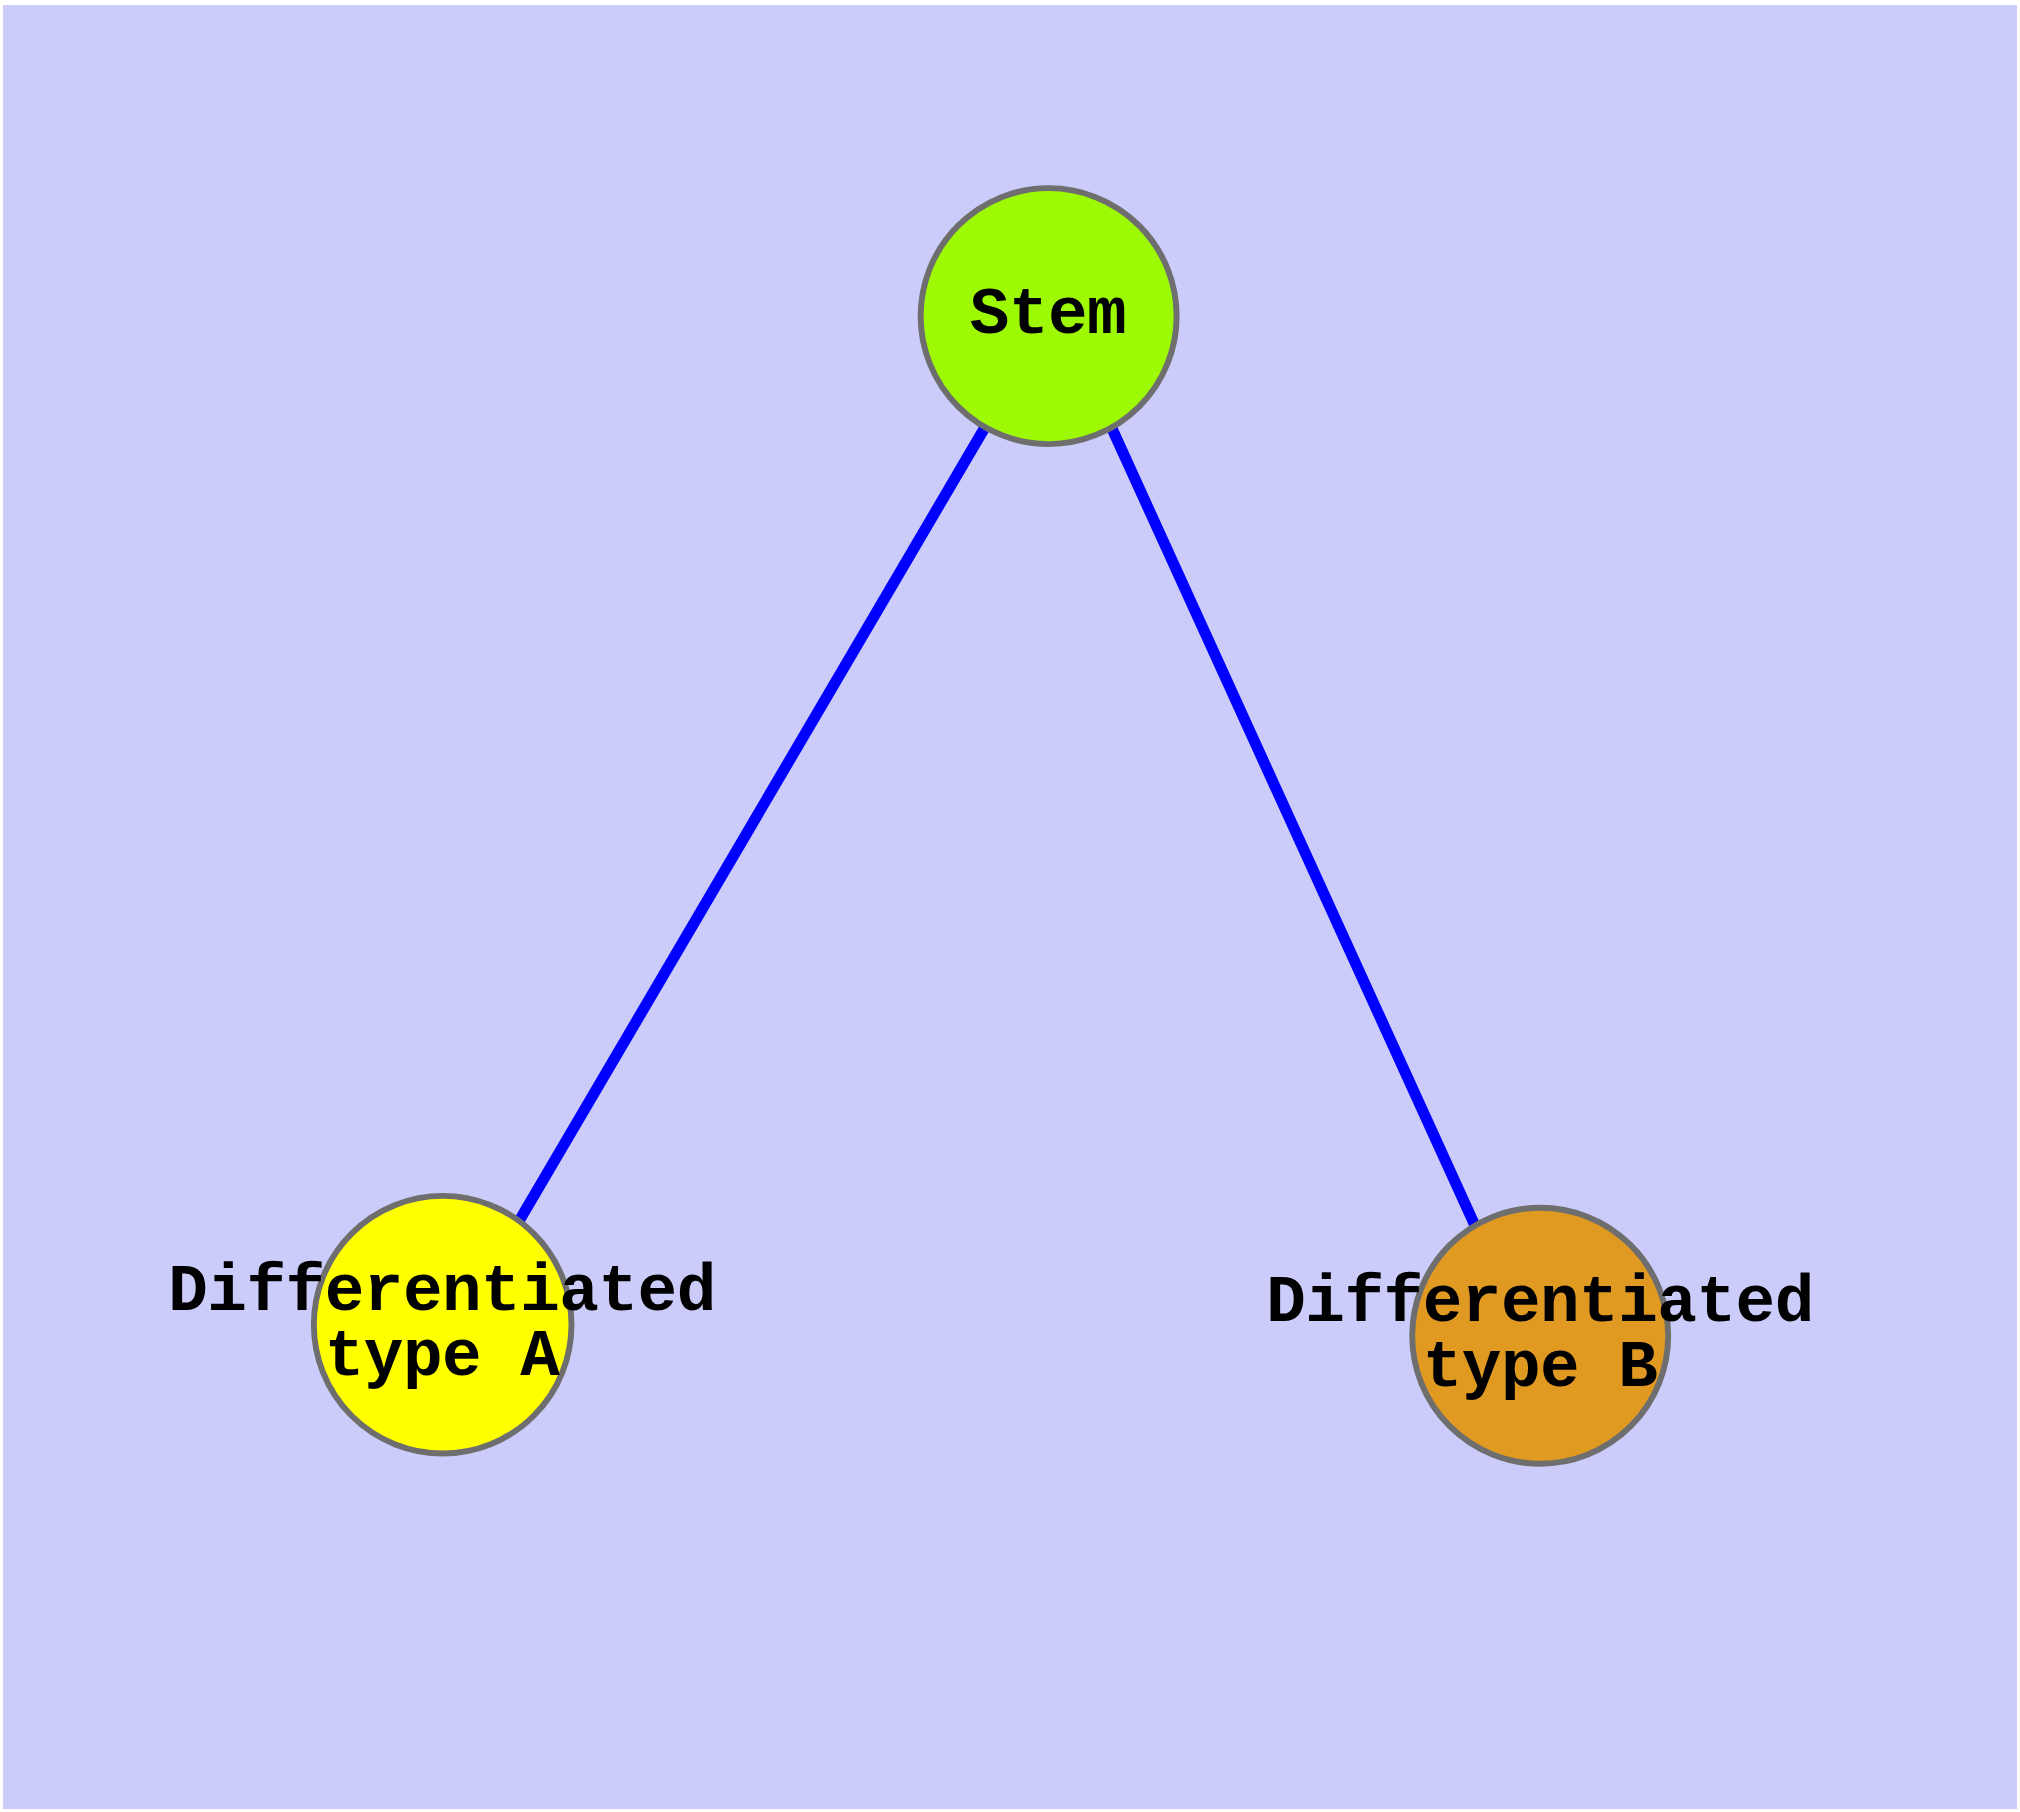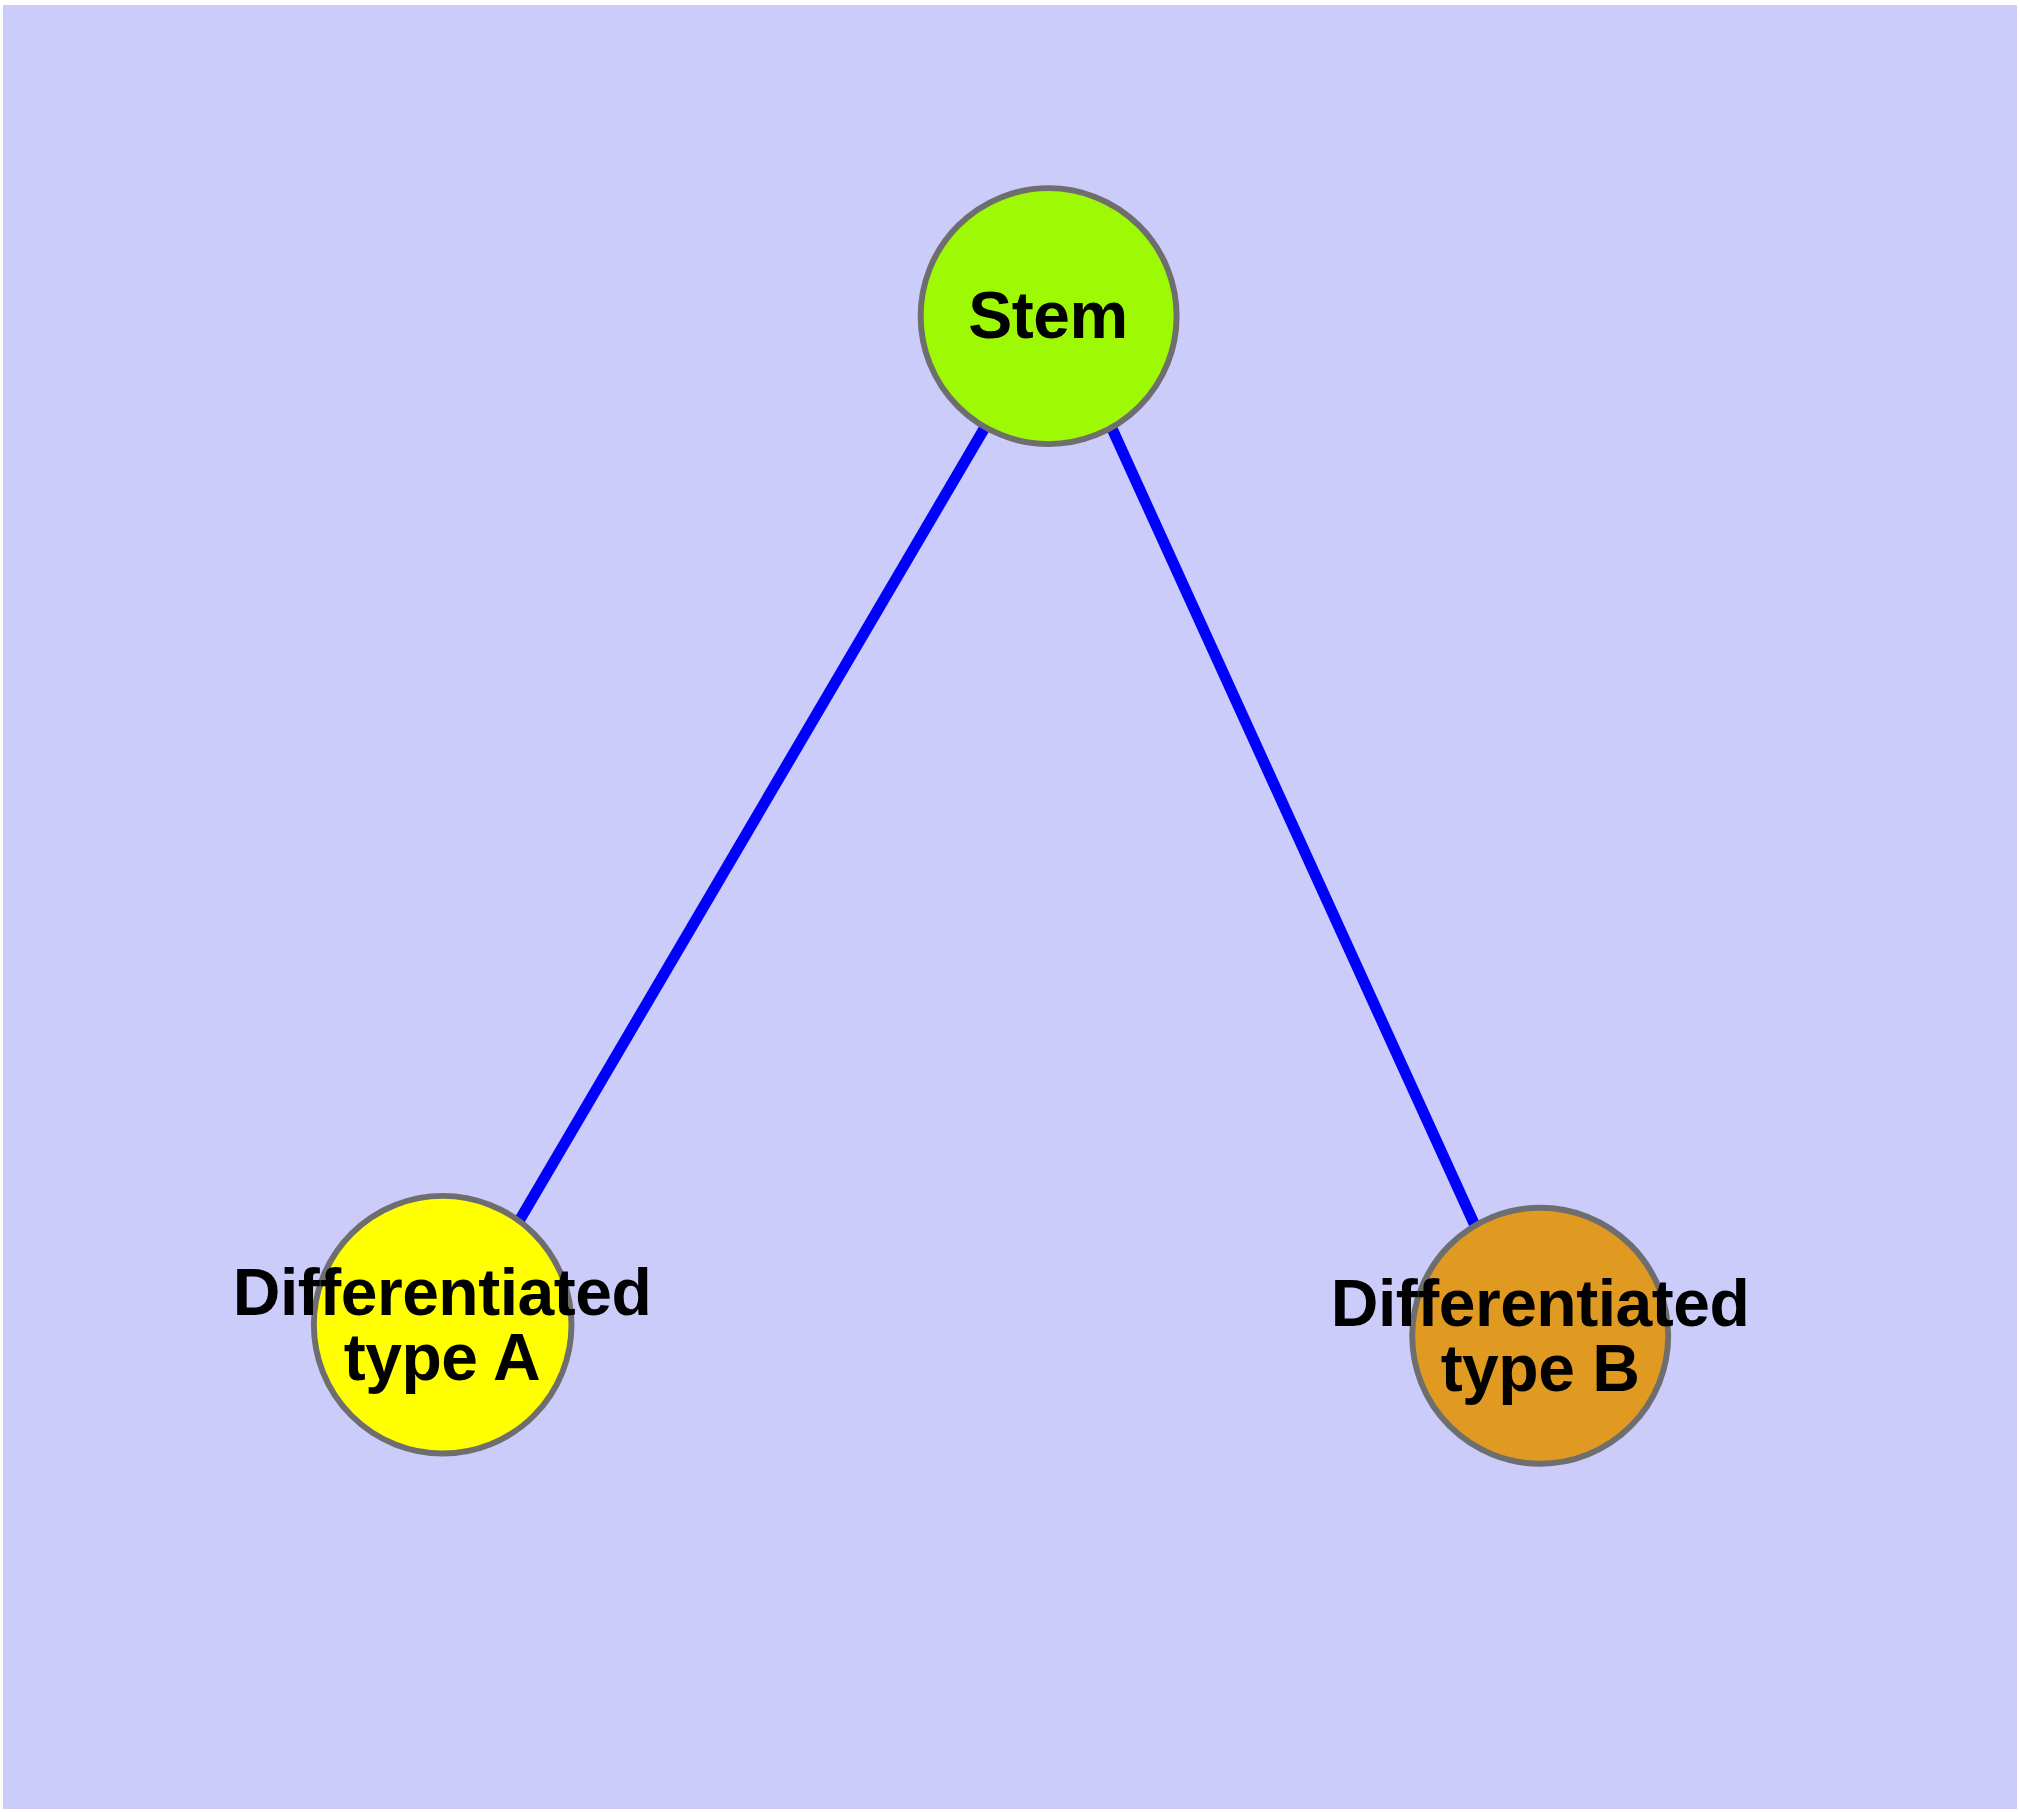--- a/index.html
+++ b/index.html
@@ -50,21 +50,21 @@
     line-height: 0.99;
     white-space: pre;
     letter-spacing: -0.5px;
     transform: translate(-50%, -50%);
     pointer-events: none;
   }
 </style>
 </head>
 <body>
 
-<div id="canvas" style="width: 2021px; height: 1812px;">
+<div id="canvas" style="width: 2021px; height: 1812px; font-family: Liberation Mono, monospace;">
 
   <div id="plot-bg" style="background: rgb(204, 204, 250);"></div>
 
   <svg id="graph-svg" viewBox="0 0 2384 2138" xmlns="http://www.w3.org/2000/svg">
 
     <g>
       <line class="edge-line" x1="1162" y1="504" x2="612" y2="1441" stroke="#0000ff" stroke-width="13"></line>
       <line class="edge-line" x1="1311" y1="504" x2="1740" y2="1446" stroke="#0000ff" stroke-width="13"></line>
     </g>
 

